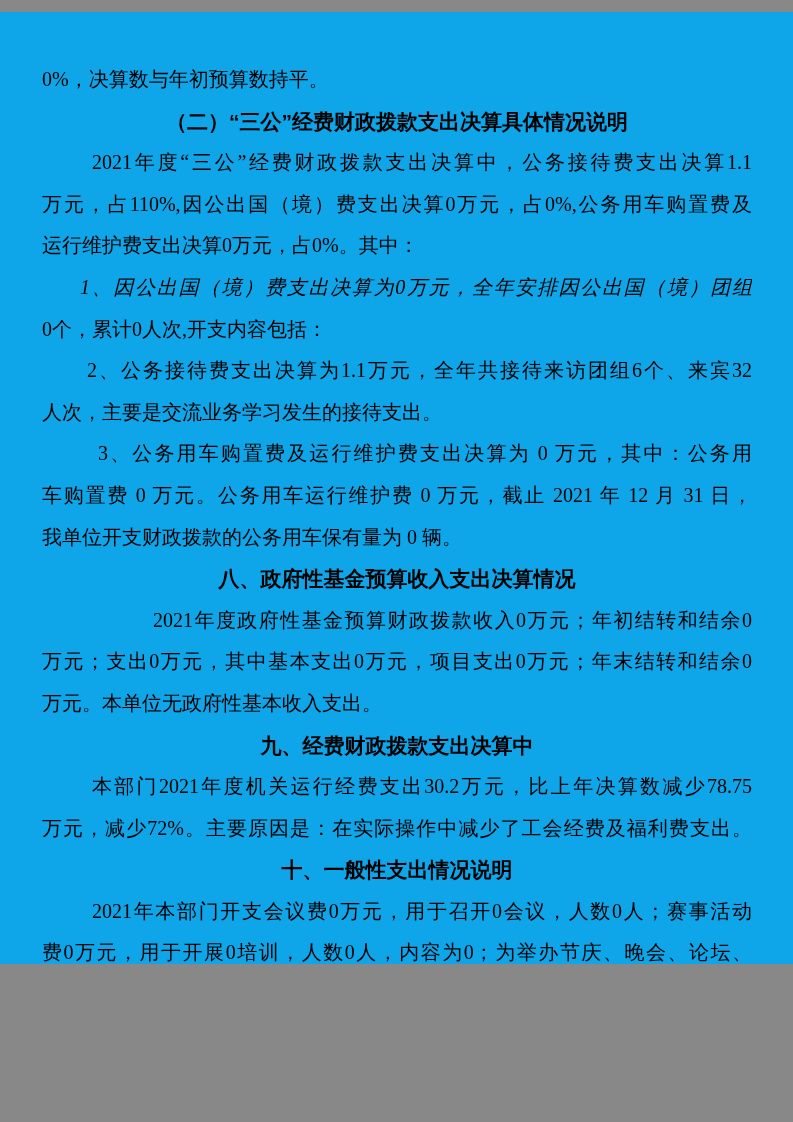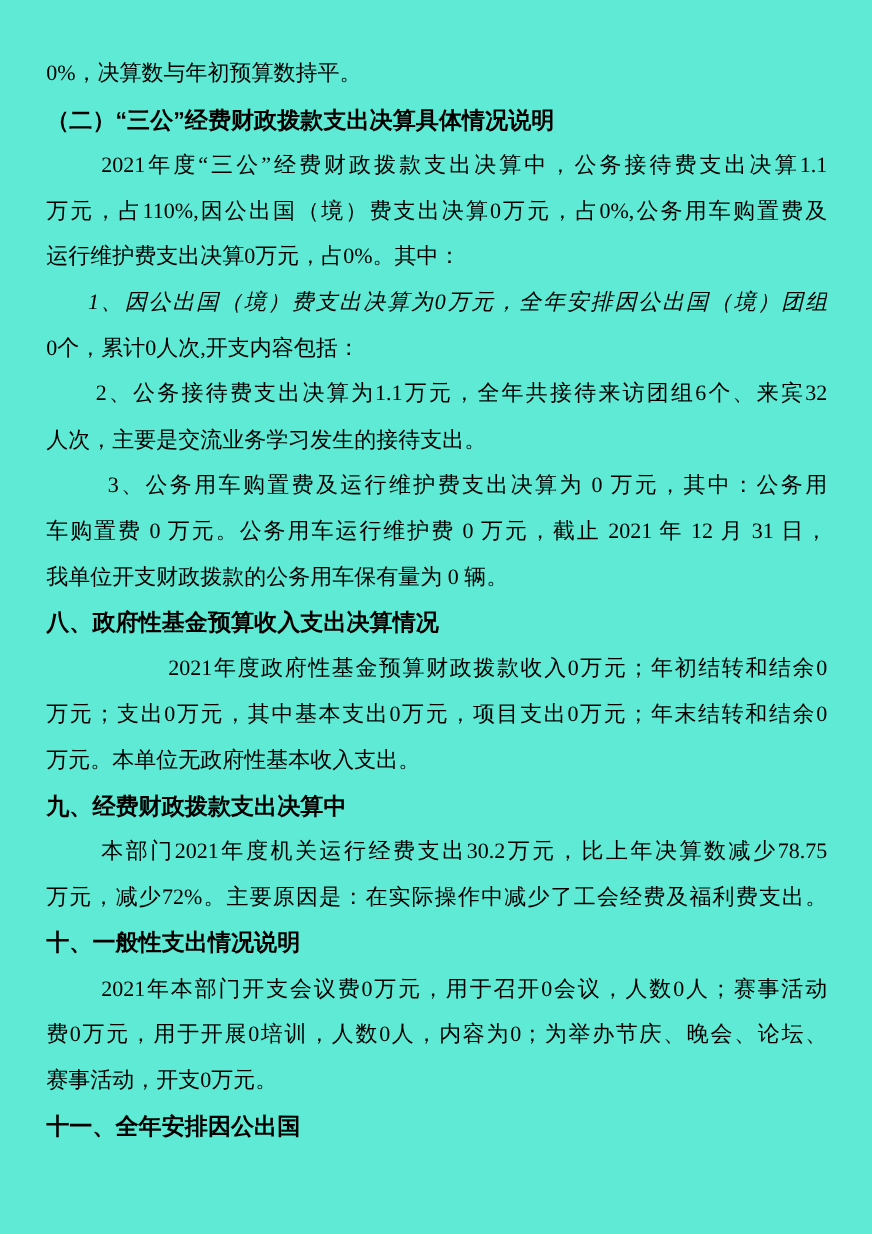--- a/index.html
+++ b/index.html
@@ -3,43 +3,44 @@
 <meta charset="utf-8">
 <style>
   html, body {
     margin: 0;
     padding: 0;
     background: #888;
   }
   .page {
     position: relative;
     width: 793px;
-    height: 1122px;
-    margin: 0 auto;
-    background: #5eead4;
+    height: 952px;
+    margin: 12px auto;
+    background: #0ea5e9;
     box-sizing: border-box;
     padding: 47px 41px 0 42px;
     color: #000000;
     font-family: "Liberation Serif", "DejaVu Serif", serif;
     overflow: hidden;
   }
   .ln {
     height: 41.6px;
     line-height: 41.6px;
     font-size: 20px;
     overflow: hidden;
   }
   .b {
     font-family: "Liberation Serif", "DejaVu Serif", serif;
     font-weight: normal;
   }
   .h {
     font-family: "Liberation Sans", "DejaVu Sans", sans-serif;
     font-weight: bold;
     font-size: 21px;
+    text-align: center;
   }
   .f {
     text-align: justify;
     text-align-last: justify;
   }
   .i38  { padding-left: 38px; font-style: italic; }
   .i45  { padding-left: 45px; }
   .i50  { padding-left: 50px; }
   .i56  { padding-left: 56px; }
   .i111 { padding-left: 111px; }

